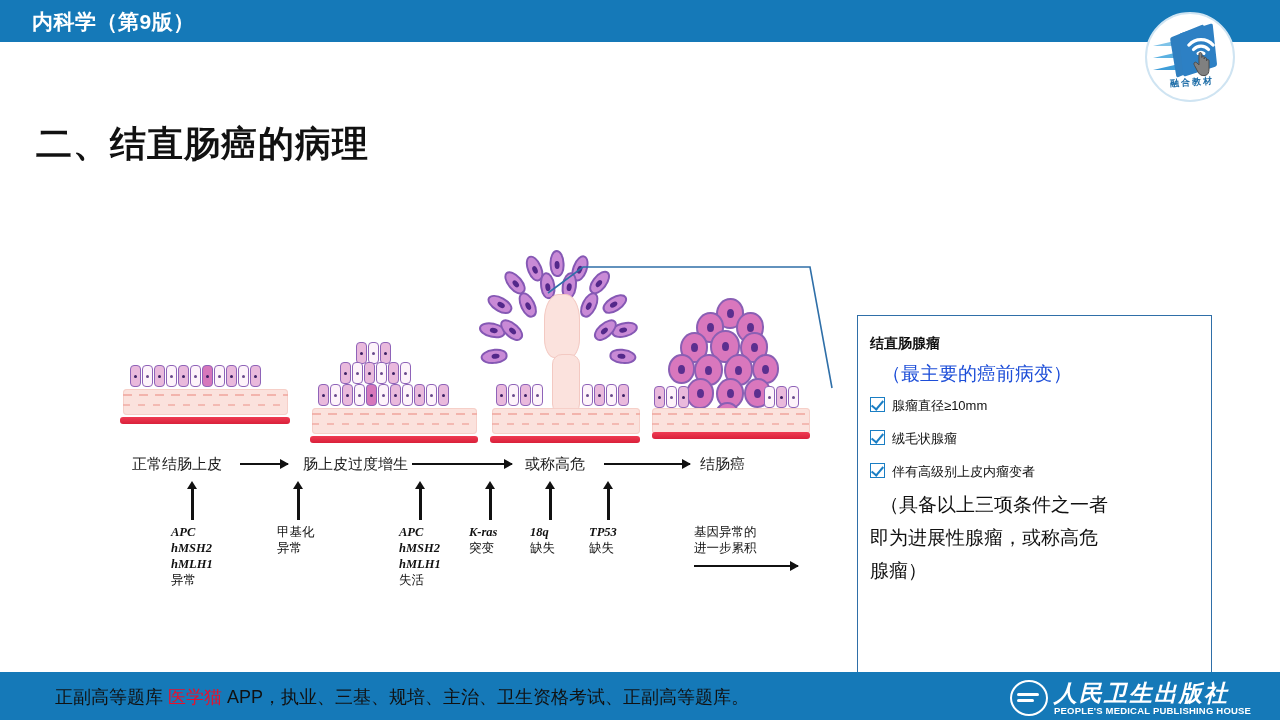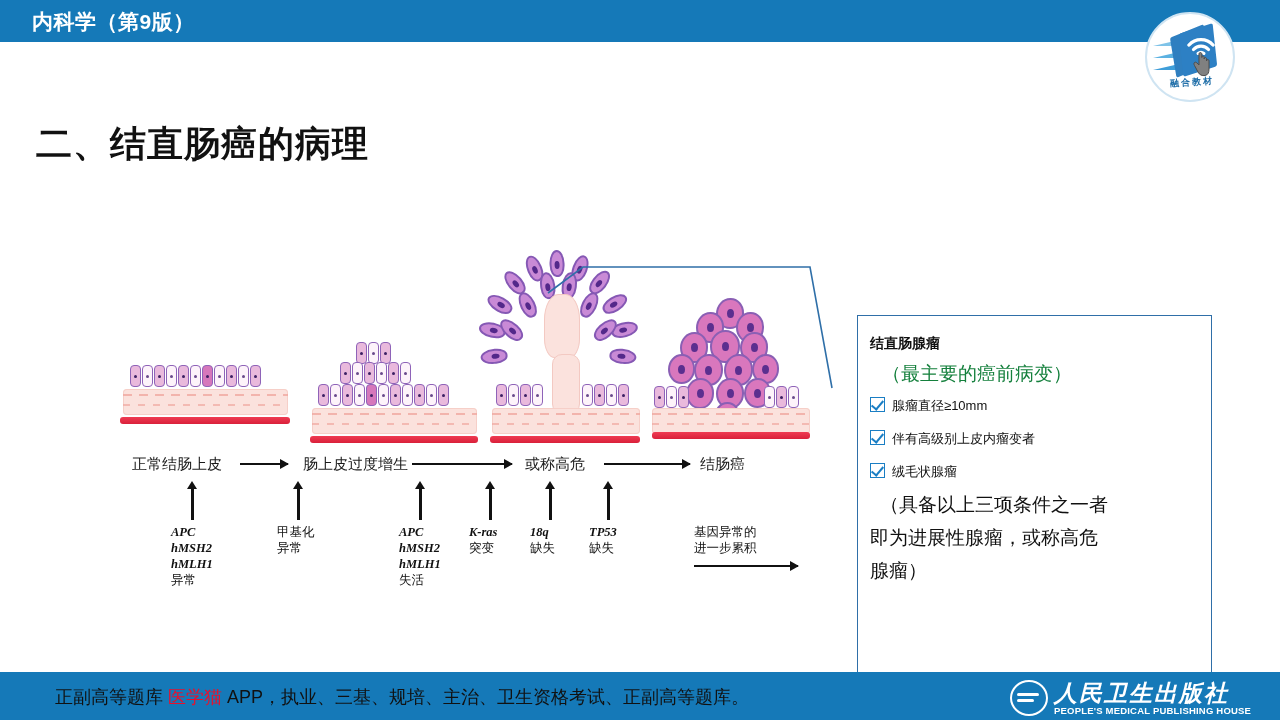--- a/index.html
+++ b/index.html
@@ -144,21 +144,21 @@
   
   .callout{
     position:absolute;left:857px;top:315px;width:355px;height:358px;
     border:1.5px solid #2f6fa8;background:#ffffff;box-sizing:border-box;
     padding:12px 10px 0 12px;
   }
   .callout-title{
     font-size:14px;font-weight:bold;color:#111;line-height:30px;
   }
   .callout-sub{
-    font-size:19px;color:#15803d;line-height:31px;padding-left:12px;
+    font-size:19px;color:#1d4ed8;line-height:31px;padding-left:12px;
   }
   .callout-item{
     display:flex;align-items:flex-start;gap:7px;
     font-size:13px;color:#111;line-height:33px;
   }
   .chk{
     flex:0 0 auto;width:15px;height:15px;margin-top:8px;
     border:1.6px solid #1a7ec4;box-sizing:border-box;position:relative;
   }
   .chk::after{
@@ -416,25 +416,25 @@
   <div class="callout">
     <div class="callout-title">结直肠腺瘤</div>
     <div class="callout-sub">（最主要的癌前病变）</div>
 
     <div class="callout-item">
       <span class="chk"></span>
       <span>腺瘤直径≥10mm</span>
     </div>
     <div class="callout-item">
       <span class="chk"></span>
-      <span>伴有高级别上皮内瘤变者</span>
+      <span>绒毛状腺瘤</span>
     </div>
     <div class="callout-item">
       <span class="chk"></span>
-      <span>绒毛状腺瘤</span>
+      <span>伴有高级别上皮内瘤变者</span>
     </div>
 
     <div class="callout-tail">
       <div class="ind">（具备以上三项条件之一者</div>
       <div>即为进展性腺瘤，或称高危</div>
       <div>腺瘤）</div>
     </div>
   </div>
 
   <div class="footer-band"></div>

